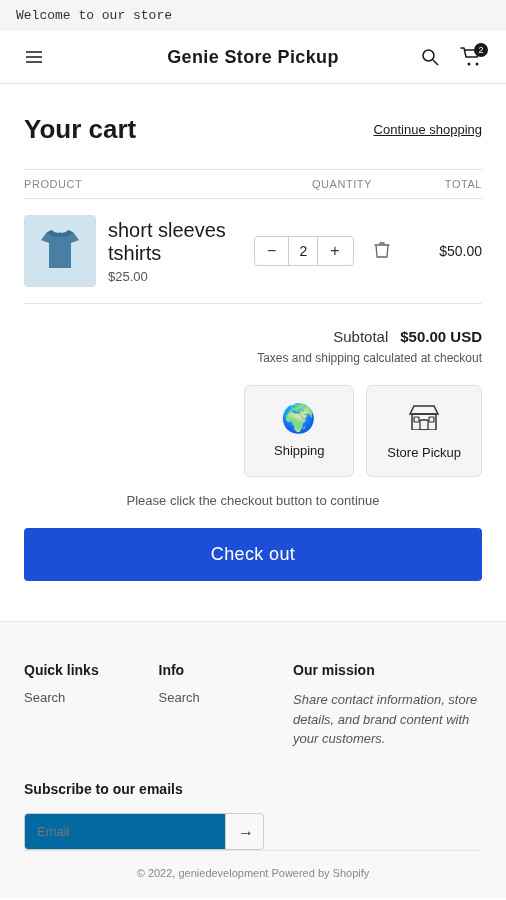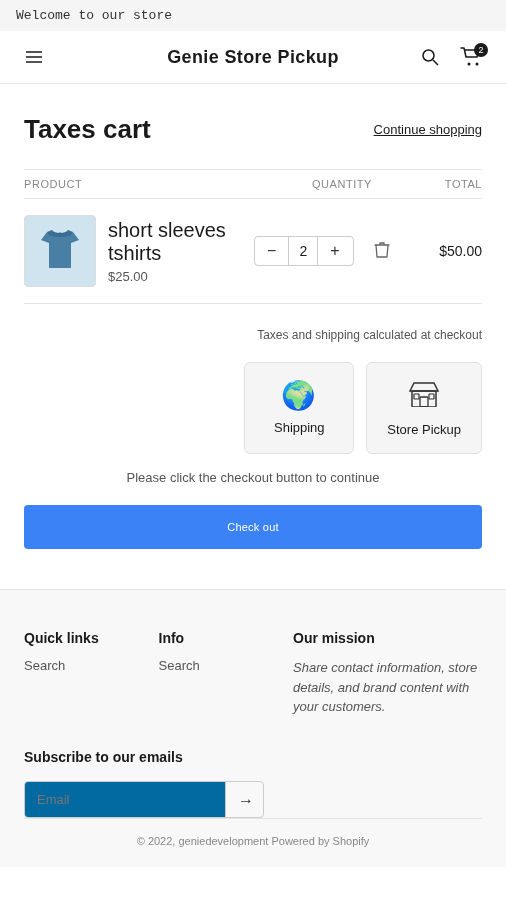--- a/index.html
+++ b/index.html
@@ -247,26 +247,26 @@
       text-align: center;
       font-size: 13px;
       color: #555;
       margin-bottom: 20px;
     }
 
     
     .checkout-btn {
       display: block;
       width: 100%;
-      background: #3b82f6;
+      background: #1d4ed8;
       color: #fff;
       border: none;
       border-radius: 4px;
       padding: 16px;
-      font-size: 11px;
+      font-size: 18px;
       font-weight: 500;
       cursor: pointer;
       letter-spacing: 0.02em;
     }
 
     
     .footer {
       background: #f8f8f8;
       border-top: 1px solid #e5e5e5;
       padding: 40px 24px 20px;
@@ -379,21 +379,21 @@
         </svg>
         <span class="cart-badge">2</span>
       </div>
     </button>
   </div>
 </header>
 
 <div class="main-content">
 
   <div class="cart-header">
-    <h1 class="cart-title">Taxes cart</h1>
+    <h1 class="cart-title">Your cart</h1>
     <a class="continue-shopping">Continue shopping</a>
   </div>
 
   <div class="table-headers">
     <span class="col-product">PRODUCT</span>
     <span class="col-quantity">QUANTITY</span>
     <span class="col-total">TOTAL</span>
   </div>
 
   <div class="cart-item">
@@ -418,20 +418,24 @@
       <button class="delete-btn">
         <svg width="16" height="18" viewBox="0 0 16 18" fill="none">
           <path d="M1 4h14M6 4V2h4v2M2 4l1 12h10l1-12" stroke="#666" stroke-width="1.3" stroke-linecap="round" stroke-linejoin="round"></path>
         </svg>
       </button>
       <div class="item-total">$50.00</div>
     </div>
   </div>
 
   <div class="subtotal-section">
+    <div class="subtotal-row">
+      <span class="subtotal-label">Subtotal</span>
+      <span class="subtotal-value">$50.00 USD</span>
+    </div>
     <div class="tax-note">Taxes and shipping calculated at checkout</div>
 
     <div class="shipping-options">
       <div class="shipping-option">
         <span class="shipping-option-icon">🌍</span>
         <span class="shipping-option-label">Shipping</span>
       </div>
       <div class="shipping-option">
         <span class="shipping-option-icon">
           <svg width="32" height="28" viewBox="0 0 32 28" fill="none" xmlns="http://www.w3.org/2000/svg">

